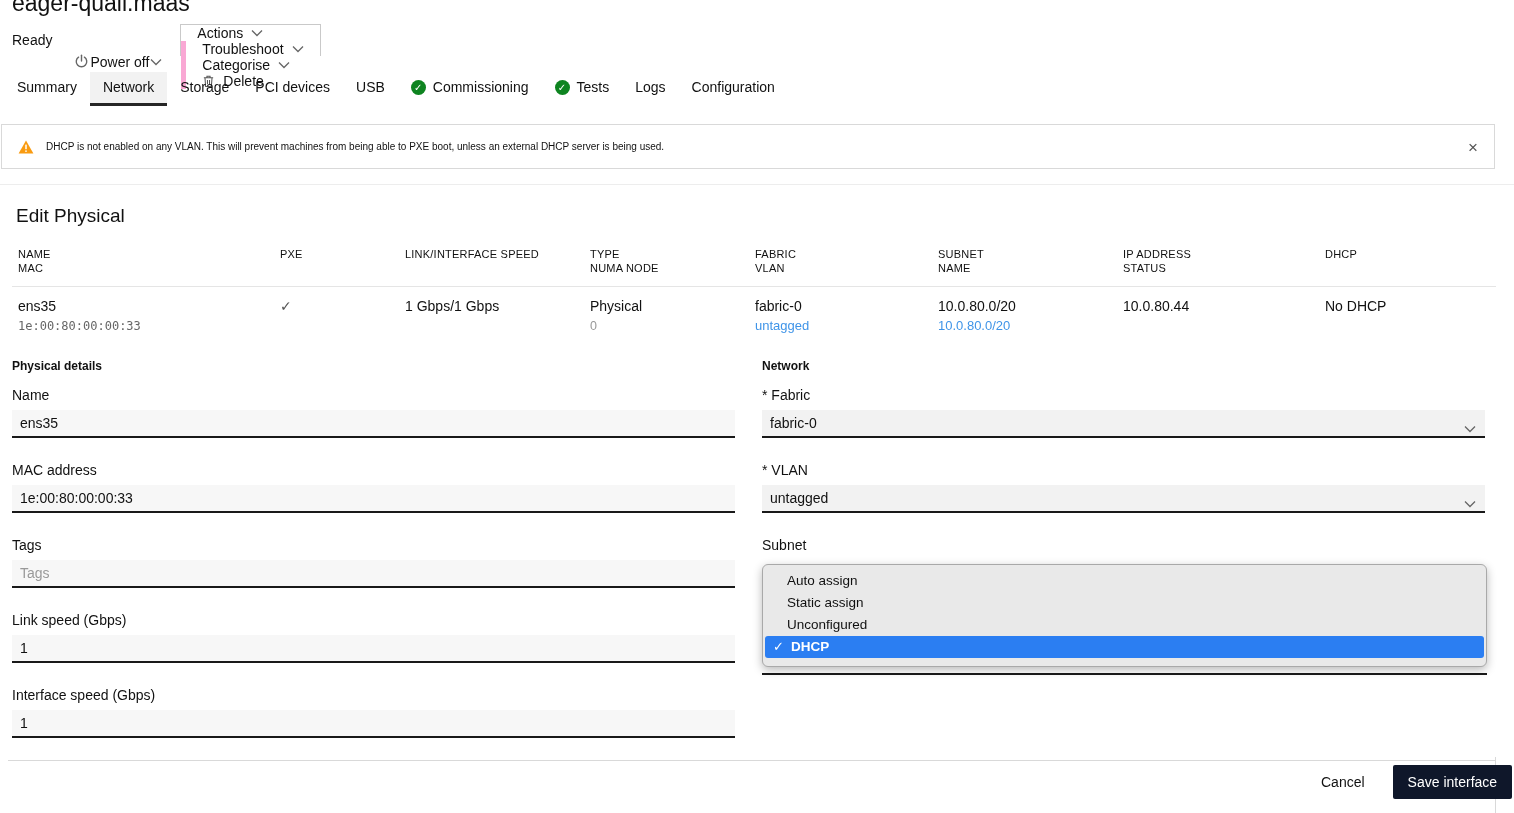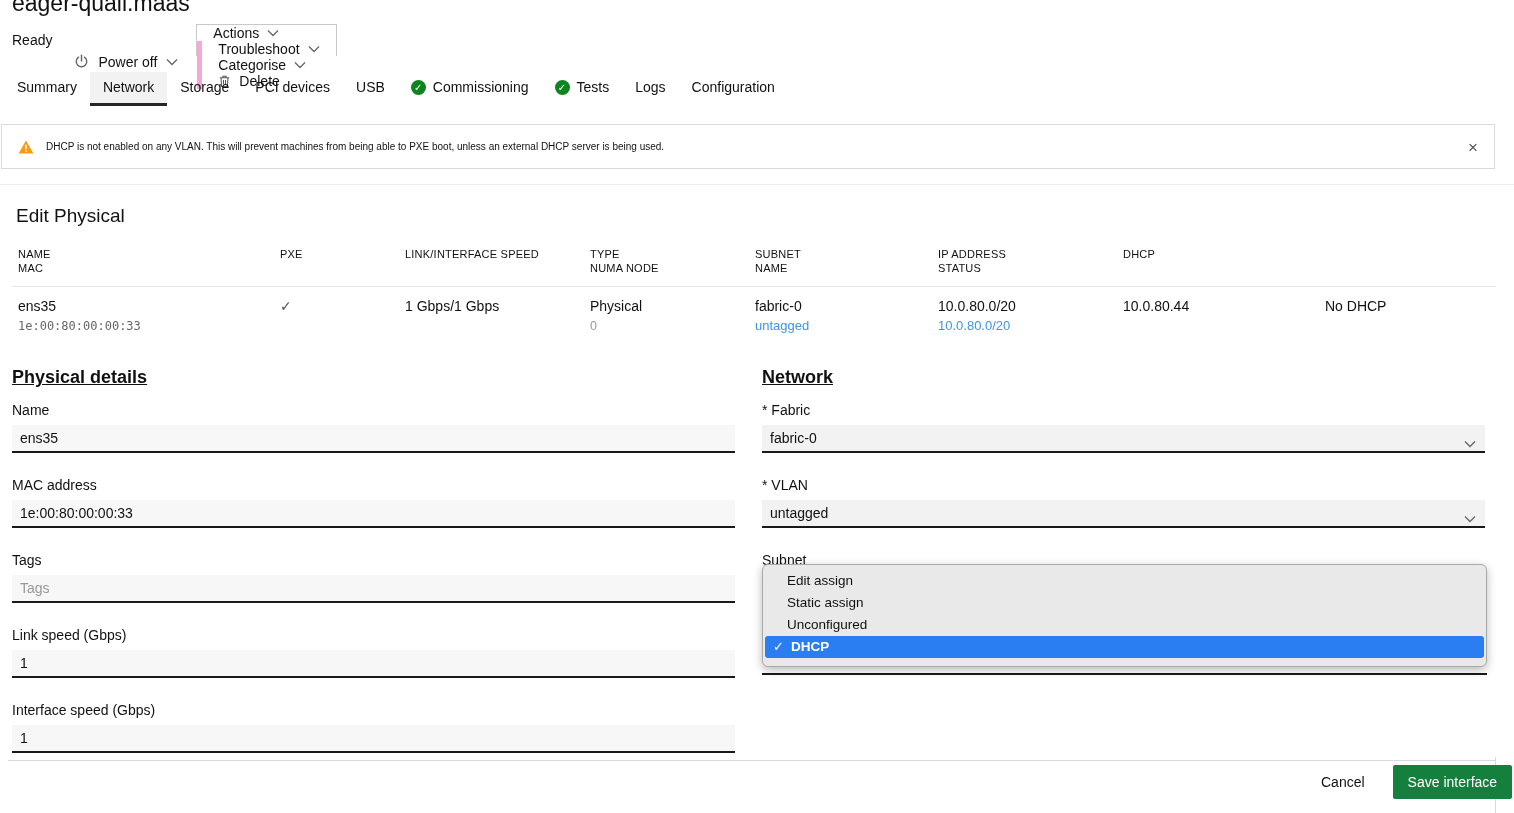--- a/index.html
+++ b/index.html
@@ -6,21 +6,21 @@
   html,body { margin:0; padding:0; }
   body {
     width:1514px; height:813px; position:relative; overflow:hidden;
     background:#fff; color:#111;
     font-family:"Liberation Sans","DejaVu Sans",sans-serif; font-size:14px;
   }
   
   .machine-title { position:absolute; top:-10px; left:12px; font-size:23px; font-weight:400; color:#111; }
   .action-row { position:absolute; top:24px; left:12px; height:32px; display:flex; align-items:center; }
   .status-text { margin-right:22px; }
-  .power-btn { display:flex; align-items:center; gap:9px; cursor:pointer; margin-right:18px;margin-top:43px; }
+  .power-btn { display:flex; align-items:center; gap:1px; cursor:pointer; margin-right:18px;margin-top:43px; }
   .btn-group { display:flex; border:1px solid #c9c9c9; height:32px;flex-direction:column; }
   .btn-group .grp-btn {
     display:flex; align-items:center; gap:8px; padding:0 16px; cursor:pointer;
     border-left:5px solid #f9a8d4; background:#fff; font-size:14px; color:#111;
   }
   .btn-group .grp-btn:first-child { border-left:none; }
   
   .tabs { position:absolute; top:72px; left:4px; display:flex; }
   .tab { display:flex; align-items:center; gap:7px; padding:7px 13px 8px; border-bottom:3px solid transparent; cursor:pointer; color:#111; }
   .tab.active { background:#f2f2f2; border-bottom-color:#262626; }
@@ -46,21 +46,21 @@
   .td { padding-left:6px; line-height:1.3; }
   .cell-main { font-size:14px; color:#111; }
   .cell-sub { font-size:12.5px; color:#999; margin-top:3px; }
   .cell-mac { font-family:"DejaVu Sans Mono","Liberation Mono",monospace; font-size:12px; color:#666; margin-top:4px; }
   .cell-link { font-size:13px; color:#3f94e8; margin-top:3px; cursor:pointer; }
   .pxe-check { color:#555; }
   
   .form-col { position:absolute; top:359px; width:723px; }
   .form-left { left:12px; }
   .form-right { left:762px; }
-  .form-heading { font-size:18px; font-weight:700; margin:8px 0 14px;text-decoration:underline; }
+  .form-heading { font-size:12px; font-weight:700; margin:0 0 14px; }
   .field { margin-bottom:24px; position:relative; }
   .field label { display:block; font-size:14px; color:#111; margin-bottom:7px; }
   .text-input {
     width:100%; height:28px; background:#f7f7f7; border:none; border-bottom:2px solid #191919;
     padding:0 8px; font-size:14px; color:#111; font-family:inherit; outline:none;
   }
   .text-input::placeholder { color:#999; }
   .select-box {
     width:100%; height:28px; background:#f2f2f2; border-bottom:2px solid #191919;
     padding:0 26px 0 8px; font-size:14px; color:#111; display:flex; align-items:center; cursor:pointer; position:relative;
@@ -78,21 +78,21 @@
     display:flex; align-items:center; gap:7px;
   }
   .dd-option.selected .dd-check { font-weight:700; font-size:13px; }
   .subnet-underline { position:absolute; top:314px; left:0; width:725px; border-top:2px solid #191919; }
   
   .footer-divider { position:absolute; top:760px; left:8px; width:1488px; border-top:1px solid #d9d9d9; }
   .footer-edge { position:absolute; top:757px; left:1495px; height:56px; border-left:1px solid #d9d9d9; }
   .footer { position:absolute; top:765px; left:1290px; display:flex; align-items:center; gap:26px;margin-left:29px; }
   .cancel-btn { font-size:14px; color:#111; cursor:pointer; padding:8px 2px; background:none; border:none; font-family:inherit; }
   .save-btn {
-    background:#15803d; color:#fff; border:none; height:34px; padding:0 15px;
+    background:#0f172a; color:#fff; border:none; height:34px; padding:0 15px;
     font-size:14px; font-family:inherit; cursor:pointer; border-radius:2px;
   }
 </style>
 </head>
 <body>
 
 <div class="machine-title">eager-quail.maas</div>
 
 <div class="action-row">
   <span class="status-text">Ready</span>
@@ -204,20 +204,24 @@
         <div>PXE</div>
       </div>
     <div class="th">
         <div>LINK/INTERFACE SPEED</div>
       </div>
     <div class="th">
         <div>TYPE</div>
         <div>NUMA NODE</div>
       </div>
     <div class="th">
+        <div>FABRIC</div>
+        <div>VLAN</div>
+      </div>
+    <div class="th">
         <div>SUBNET</div>
         <div>NAME</div>
       </div>
     <div class="th">
         <div>IP ADDRESS</div>
         <div>STATUS</div>
       </div>
     <div class="th">
         <div>DHCP</div>
       </div>
@@ -295,21 +299,21 @@
       <span>untagged</span>
       <span class="chev"><svg width="12" height="8" viewBox="0 0 12 8">
             <polyline points="1,1.5 6,6.5 11,1.5" fill="none" stroke="#666" stroke-width="1.3"></polyline>
           </svg></span>
     </div>
   </div>
   <div class="field">
     <label>Subnet</label>
   </div>
   <div class="dropdown">
-    <div class="dd-option">Edit assign</div>
+    <div class="dd-option">Auto assign</div>
     <div class="dd-option">Static assign</div>
     <div class="dd-option">Unconfigured</div>
     <div class="dd-option selected">
       <span class="dd-check">✓</span>
       <span>DHCP</span>
     </div>
   </div>
   <div class="subnet-underline"></div>
 </div>
 

